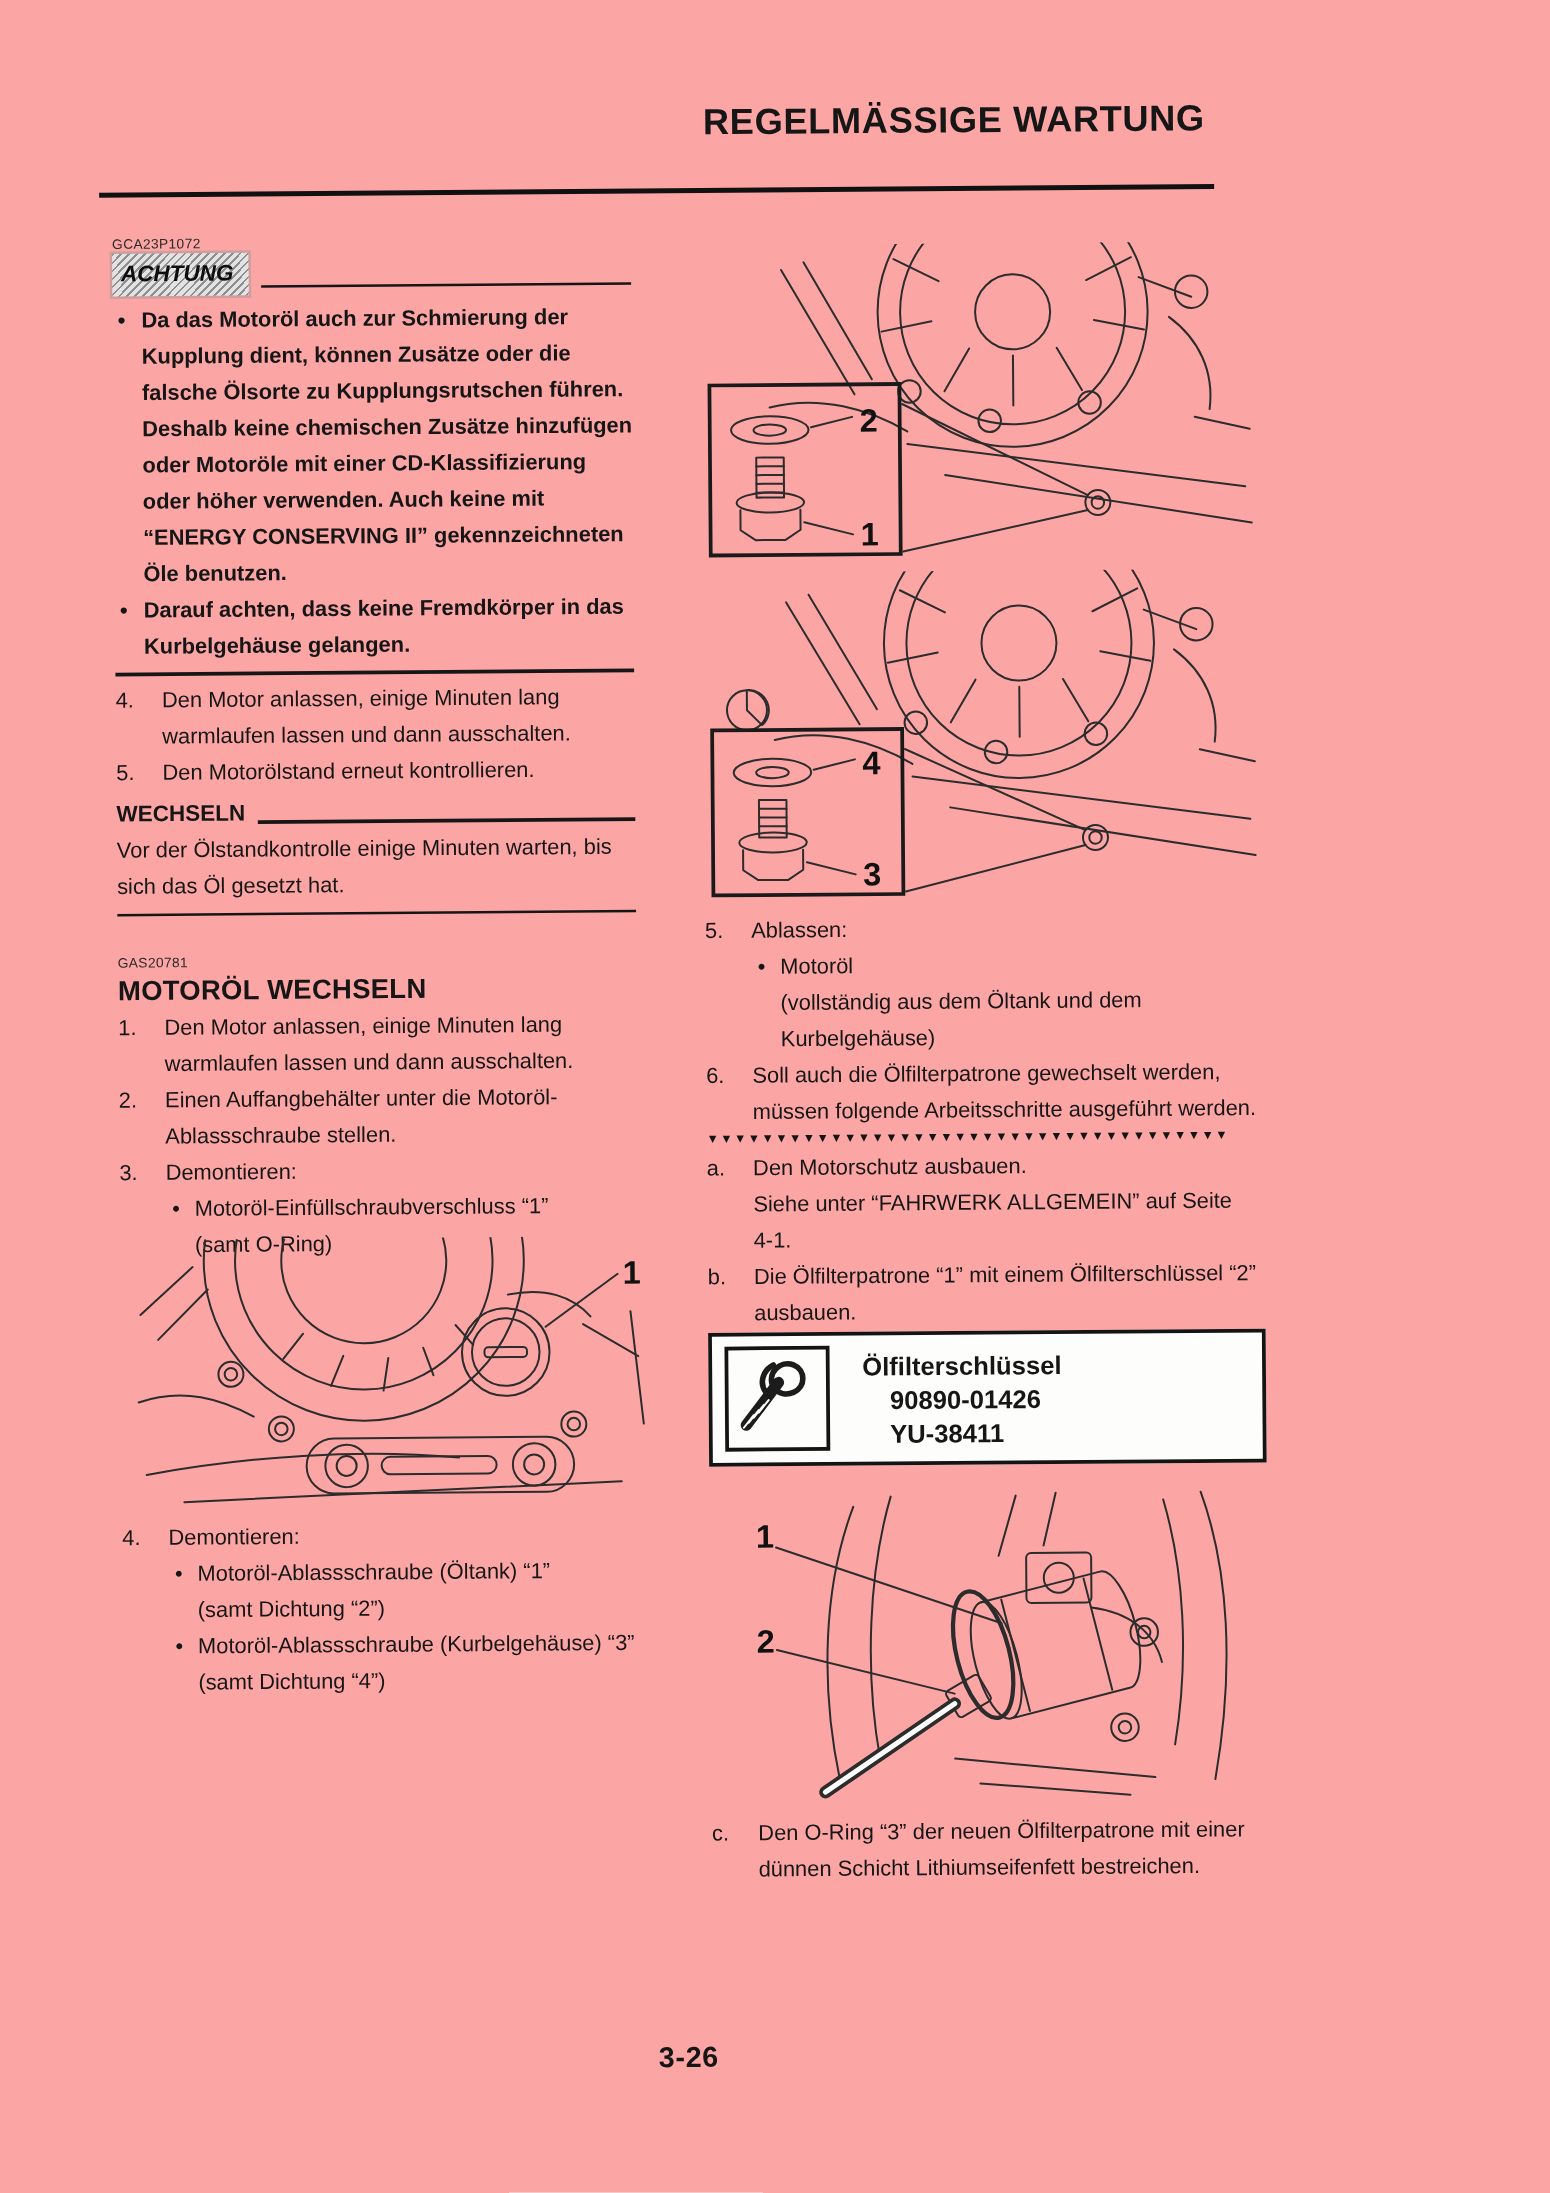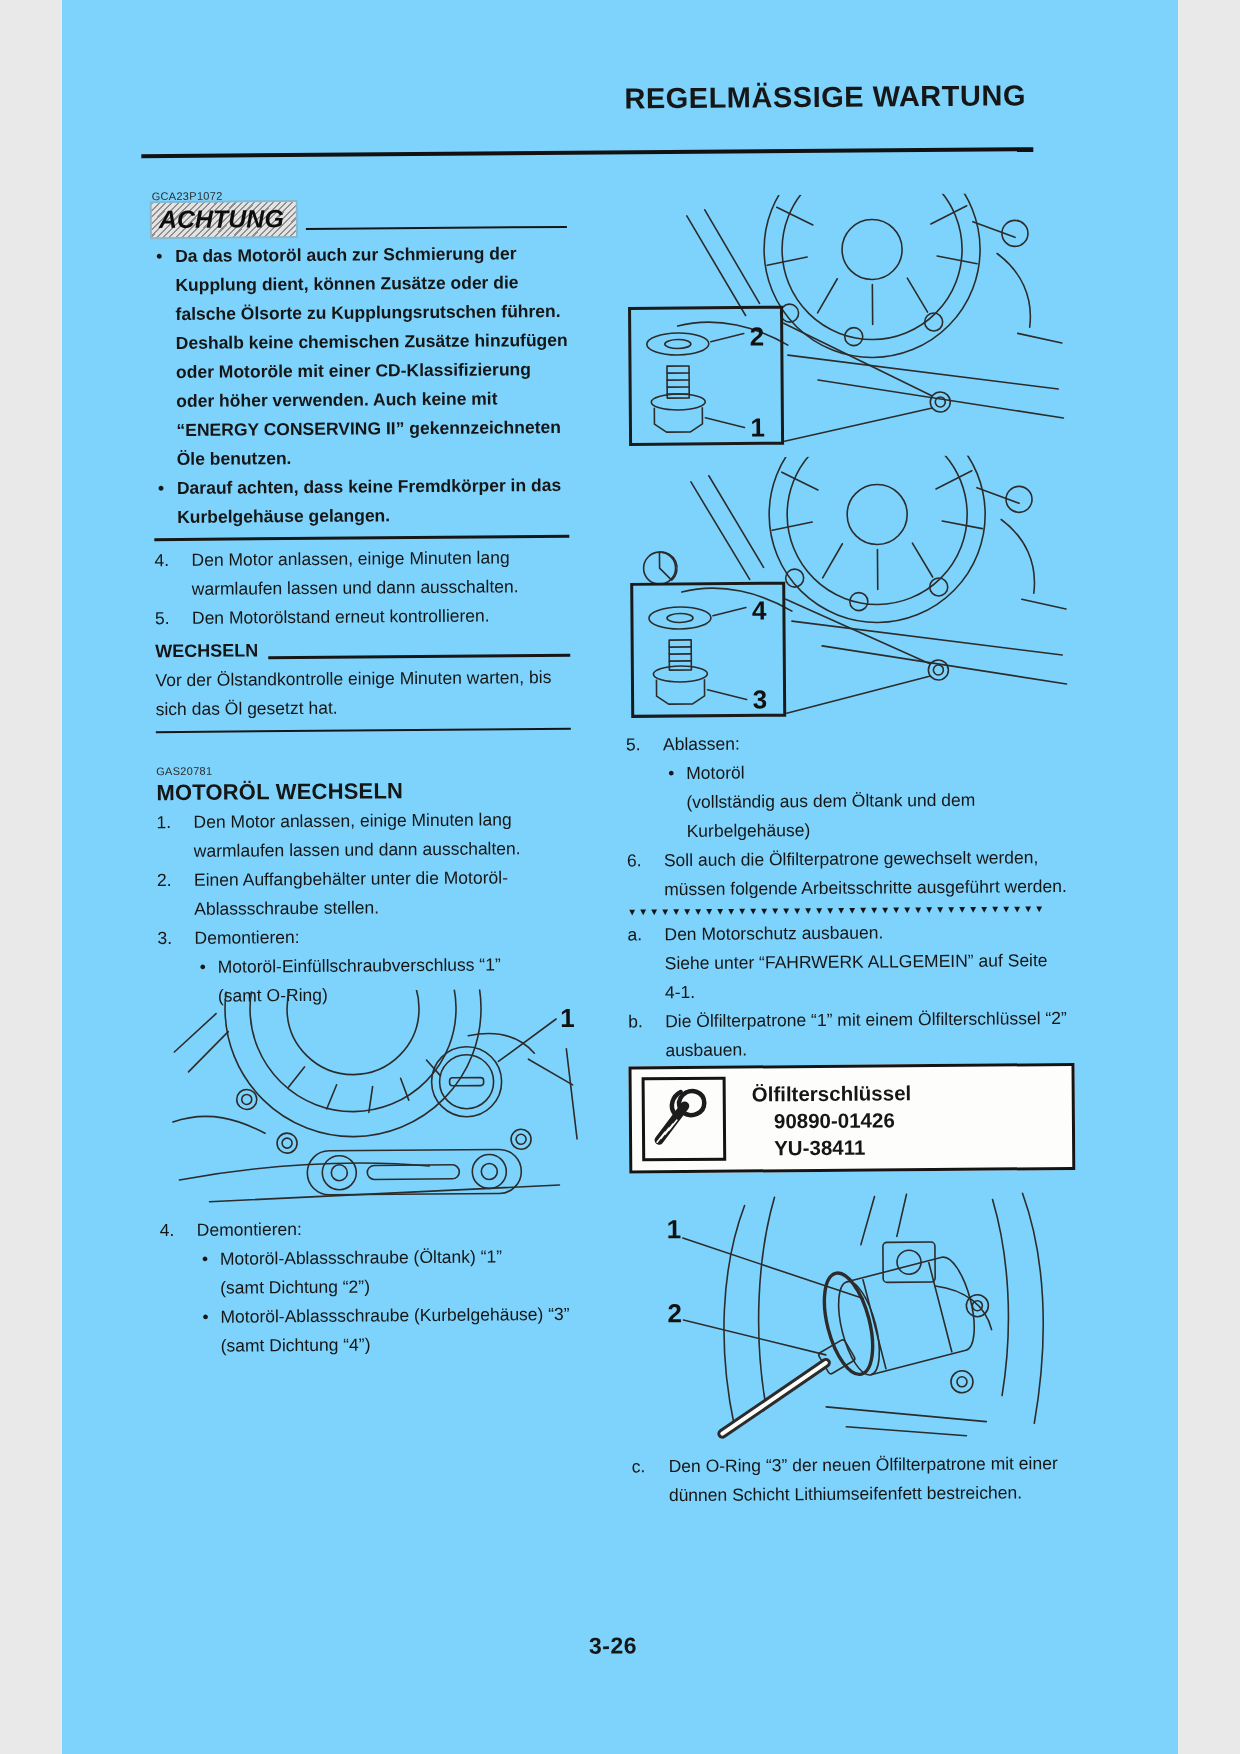--- a/index.html
+++ b/index.html
@@ -1,17 +1,17 @@
 <!DOCTYPE html>
 <html><head>
 <meta charset="utf-8">
 <style>
   html,body{margin:0;padding:0;background:#e9e9e9;}
   #page{
-    position:relative;width:1116px;height:1754px;background:#7dd3fc;
+    position:relative;width:1240px;height:1754px;background:#fca5a5;
     font-family:"Liberation Sans",sans-serif;color:#161616;overflow:hidden;
     margin:0 auto;
   }
   #content{position:absolute;inset:0;transform:rotate(-0.45deg);transform-origin:620px 877px;}
 
   
   .header-title{
     position:absolute;left:85px;top:82px;width:885px;text-align:right;
     font-size:29px;font-weight:bold;letter-spacing:.5px;
   }
@@ -24,21 +24,21 @@
   .step-num{flex:none;width:37px;}
   .step-body{flex:1;}
   .sub-bullet{position:relative;padding-left:23px;}
   .sub-bullet::before{content:"•";position:absolute;left:5px;top:0;}
   .caution-list .c-item{position:relative;padding-left:23px;font-weight:bold;}
   .caution-list .c-item::before{content:"•";position:absolute;left:4px;top:0;font-weight:bold;}
   .hrule{height:2.5px;background:#161616;}
   .label-row{display:flex;align-items:flex-end;}
   .label-row .rule{flex:1;height:2.5px;background:#161616;margin:0 0 6px 10px;}
   .caution-chip{
-    display:inline-block;font-style:italic;font-weight:bold;font-size:25px;
+    display:inline-block;font-style:italic;font-weight:bold;font-size:18px;
     padding:2px 12px 3px 7px;color:#0d0d0d;
     background:repeating-linear-gradient(135deg,#8f8f8f 0 1.5px,#e3e3e3 1.5px 4.5px);
     box-shadow:0 0 0 2px rgba(150,150,150,.45);
     text-align:right;
   }
   .note-label{font-weight:bold;font-size:18px;}
   .section-title{font-weight:bold;font-size:22px;letter-spacing:.2px;line-height:30px;}
   .tri-row{font-size:10px;letter-spacing:1.1px;line-height:16px;white-space:nowrap;overflow:hidden;color:#141414;}
 
   

